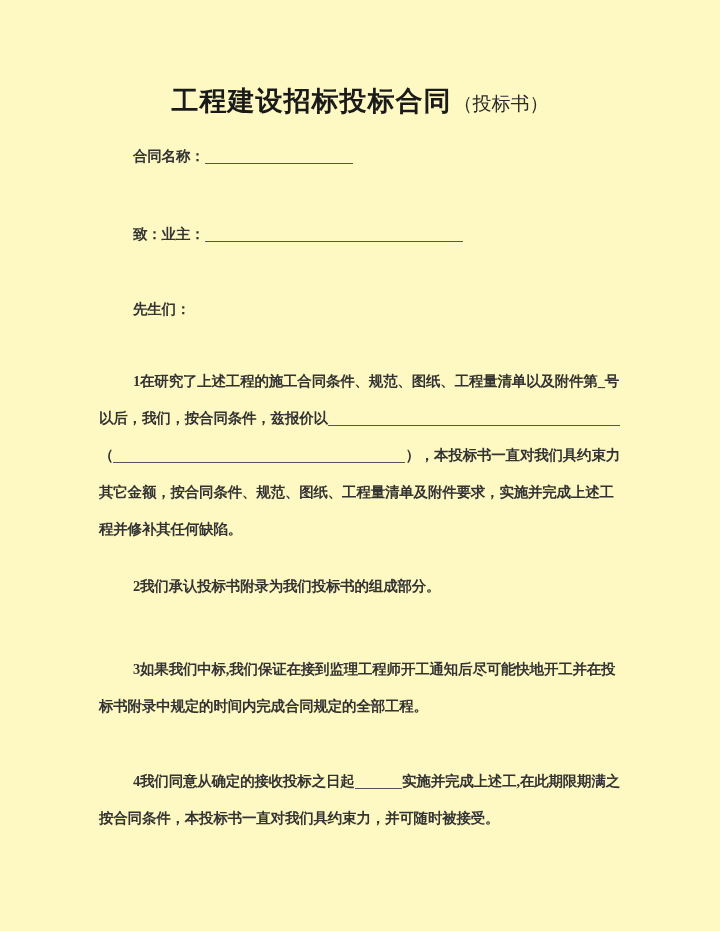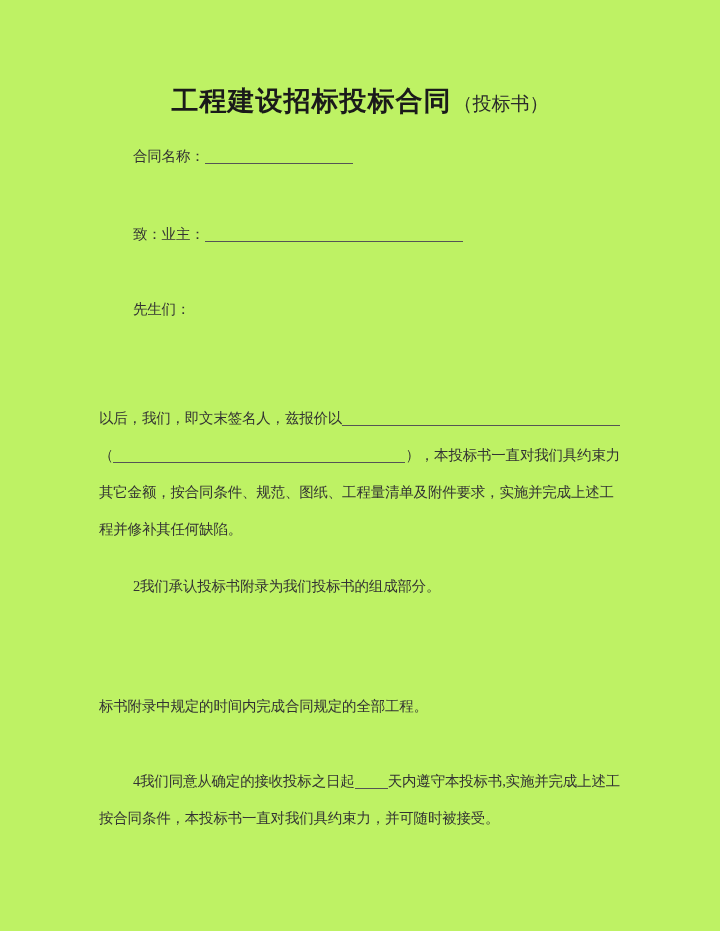--- a/index.html
+++ b/index.html
@@ -4,35 +4,36 @@
 <style>
   html,body{margin:0;padding:0;}
   body{
     background:#ffffff;
     font-family:"Liberation Serif","DejaVu Serif",serif;
   }
   .page{
     position:relative;
     width:720px;
     height:931px;
-    background:#bef264;
+    background:#fef9c3;
     overflow:hidden;
     margin:0 auto;
   }
   .line{
     position:absolute;
     left:99px;
     width:521px;
     height:22px;
     line-height:22px;
     font-size:14.5px;
     letter-spacing:-0.2px;
     color:#333333;
     display:flex;
     white-space:nowrap;
+    font-weight:bold;
   }
   .line span{white-space:nowrap;}
   .indent{padding-left:34px;width:487px;}
   .label-line{left:133px;width:487px;}
   .blank{
     border-bottom:1px solid #555555;
     margin-bottom:3px;
     display:inline-block;
   }
   .blank-fill{flex:1 1 auto;}
@@ -78,46 +79,52 @@
 
   <div class="line label-line" style="top:298px">
     <span>先生们：</span>
   </div>
 
   <div class="line label-line" style="top:223px">
     <span>致：业主：</span>
     <span class="blank" style="width:258px"></span>
   </div>
 
+  <div class="line indent" style="top:370px">
+    <span>1在研究了上述工程的施工合同条件、规范、图纸、工程量清单以及附件第_号</span>
+  </div>
   <div class="line" style="top:407px">
-    <span>以后，我们，即文末签名人，兹报价以</span>
+    <span>以后，我们，按合同条件，兹报价以</span>
     <span class="blank blank-fill"></span>
   </div>
   <div class="line" style="top:444px">
     <span>（</span>
     <span class="blank blank-fill"></span>
     <span>），本投标书一直对我们具约束力</span>
   </div>
   <div class="line" style="top:518px">
     <span>程并修补其任何缺陷。</span>
   </div>
   <div class="line" style="top:481px">
     <span>其它金额，按合同条件、规范、图纸、工程量清单及附件要求，实施并完成上述工</span>
   </div>
 
   <div class="line indent" style="top:575px">
     <span>2我们承认投标书附录为我们投标书的组成部分。</span>
   </div>
 
+  <div class="line indent" style="top:658px">
+    <span>3如果我们中标,我们保证在接到监理工程师开工通知后尽可能快地开工并在投</span>
+  </div>
   <div class="line" style="top:695px">
     <span>标书附录中规定的时间内完成合同规定的全部工程。</span>
   </div>
 
   <div class="line indent" style="top:770px">
     <span>4我们同意从确定的接收投标之日起</span>
     <span class="blank" style="width:56px"></span>
-    <span>天内遵守本投标书,实施并完成上述工</span>
+    <span>实施并完成上述工,在此期限期满之</span>
   </div>
   <div class="line" style="top:807px">
     <span>按合同条件，本投标书一直对我们具约束力，并可随时被接受。</span>
   </div>
 
 </div>
 
 </body></html>

